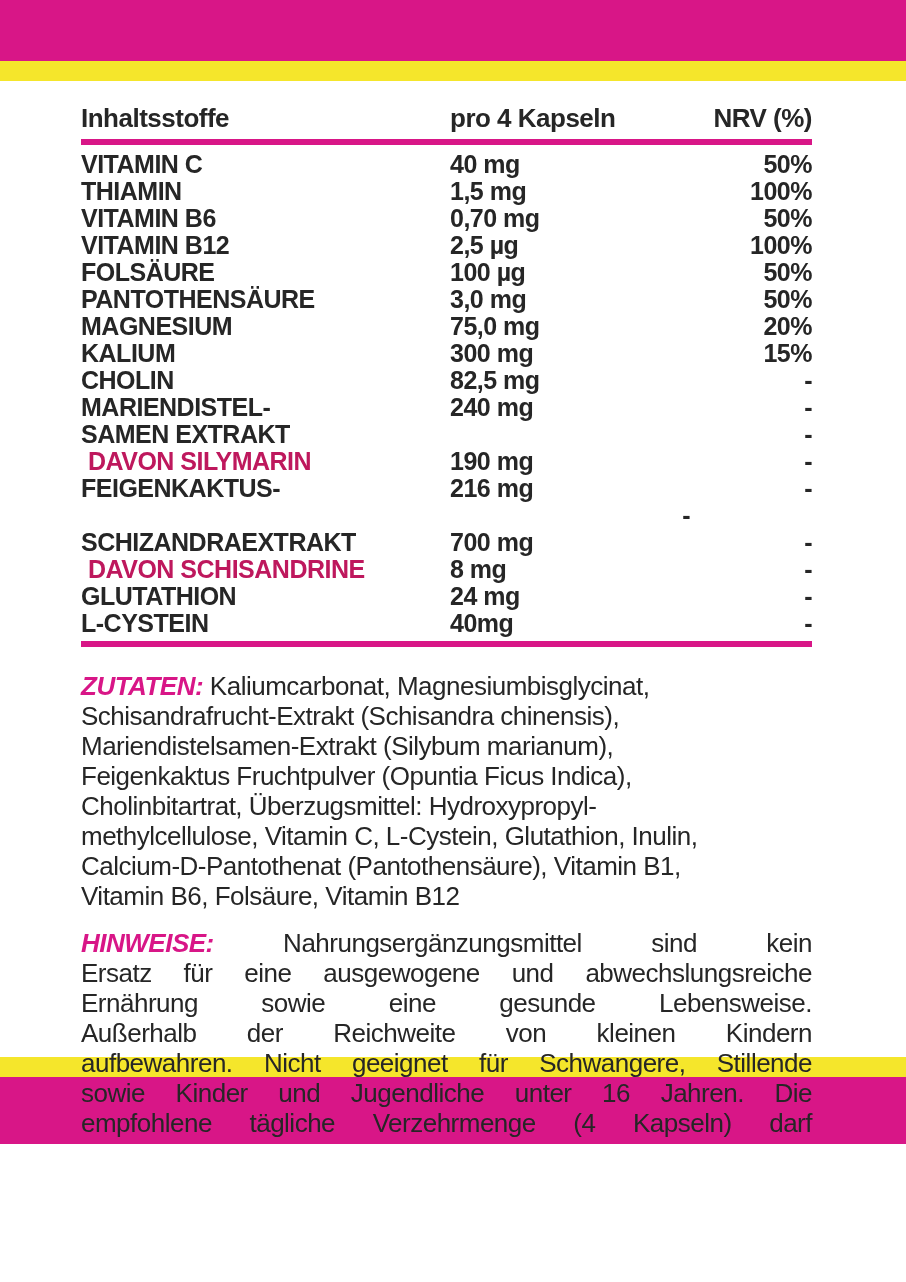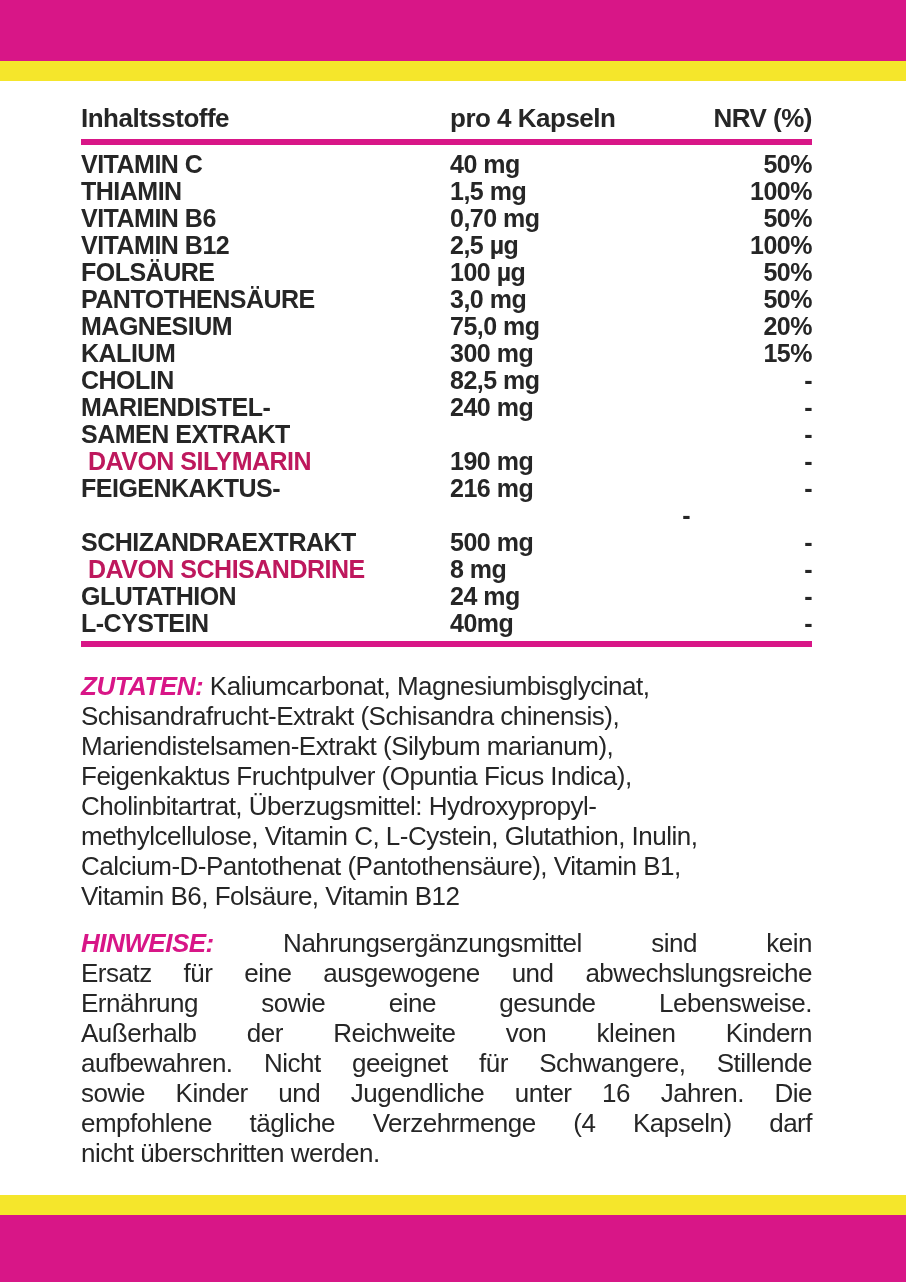--- a/index.html
+++ b/index.html
@@ -12,21 +12,21 @@
     width:906px;height:1282px;background:#ffffff;
     font-family:"Liberation Sans", sans-serif;
     color:var(--text);
     overflow:hidden;
   }
   .band-top{height:61px;background:var(--magenta);}
   .band-bottom{height:67px;background:var(--magenta);}
   .stripe{height:20px;background:var(--yellow);}
   .content{
     box-sizing:border-box;
-    height:1114px;
+    height:976px;
     padding:22px 94px 0 81px;
   }
   
   .thead,.row{
     display:grid;
     grid-template-columns:369px 240px 1fr;
   }
   .thead{
     font-weight:bold;font-size:26px;line-height:30px;letter-spacing:-0.5px;
   }
@@ -136,21 +136,21 @@
             <div class="name">FEIGENKAKTUS-</div>
             <div class="amount">216 mg</div>
             <div class="nrv">-</div>
           </div>
           <div class="row">
             <div class="amount"></div>
             <div class="nrv">-</div>
           </div>
           <div class="row">
             <div class="name">SCHIZANDRAEXTRAKT</div>
-            <div class="amount">500 mg</div>
+            <div class="amount">700 mg</div>
             <div class="nrv">-</div>
           </div>
           <div class="row light">
             <div class="name">DAVON SCHISANDRINE</div>
             <div class="amount">8 mg</div>
             <div class="nrv">-</div>
           </div>
           <div class="row">
             <div class="name">GLUTATHION</div>
             <div class="amount">24 mg</div>
@@ -176,20 +176,19 @@
         <div class="pline">Vitamin B6, Folsäure, Vitamin B12</div>
       </div>
     <div class="para hinweise">
         <div class="pline just"><span class="plabel">HINWEISE:</span> Nahrungsergänzungsmittel sind kein</div>
         <div class="pline just">Ersatz für eine ausgewogene und abwechslungsreiche</div>
         <div class="pline just">Ernährung sowie eine gesunde Lebensweise.</div>
         <div class="pline just">Außerhalb der Reichweite von kleinen Kindern</div>
         <div class="pline just">aufbewahren. Nicht geeignet für Schwangere, Stillende</div>
         <div class="pline just">sowie Kinder und Jugendliche unter 16 Jahren. Die</div>
         <div class="pline just">empfohlene tägliche Verzehrmenge (4 Kapseln) darf</div>
-        <div class="pline">nicht überschritten werden.</div>
       </div>
 
   </div>
 
   <div class="stripe"></div>
   <div class="band-bottom"></div>
 </div>
 
 </body></html>

